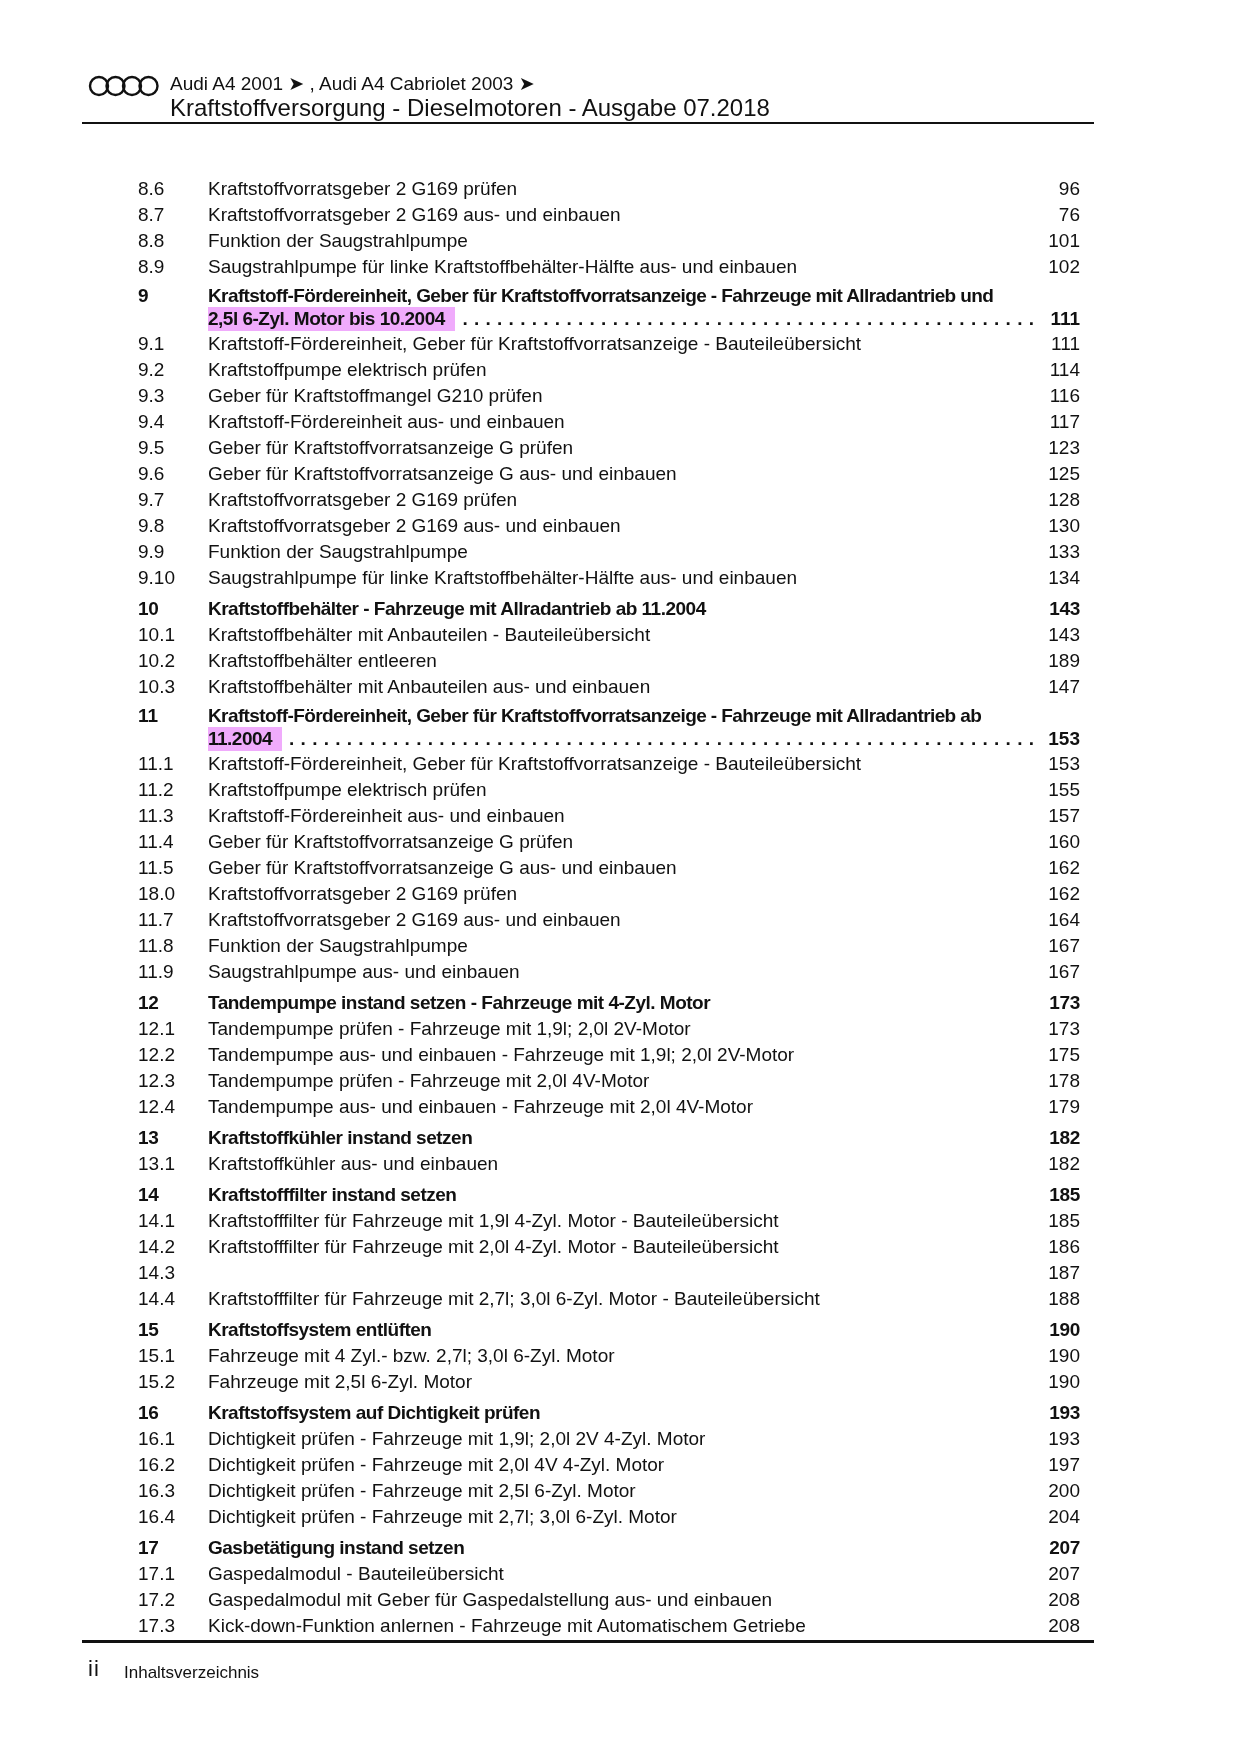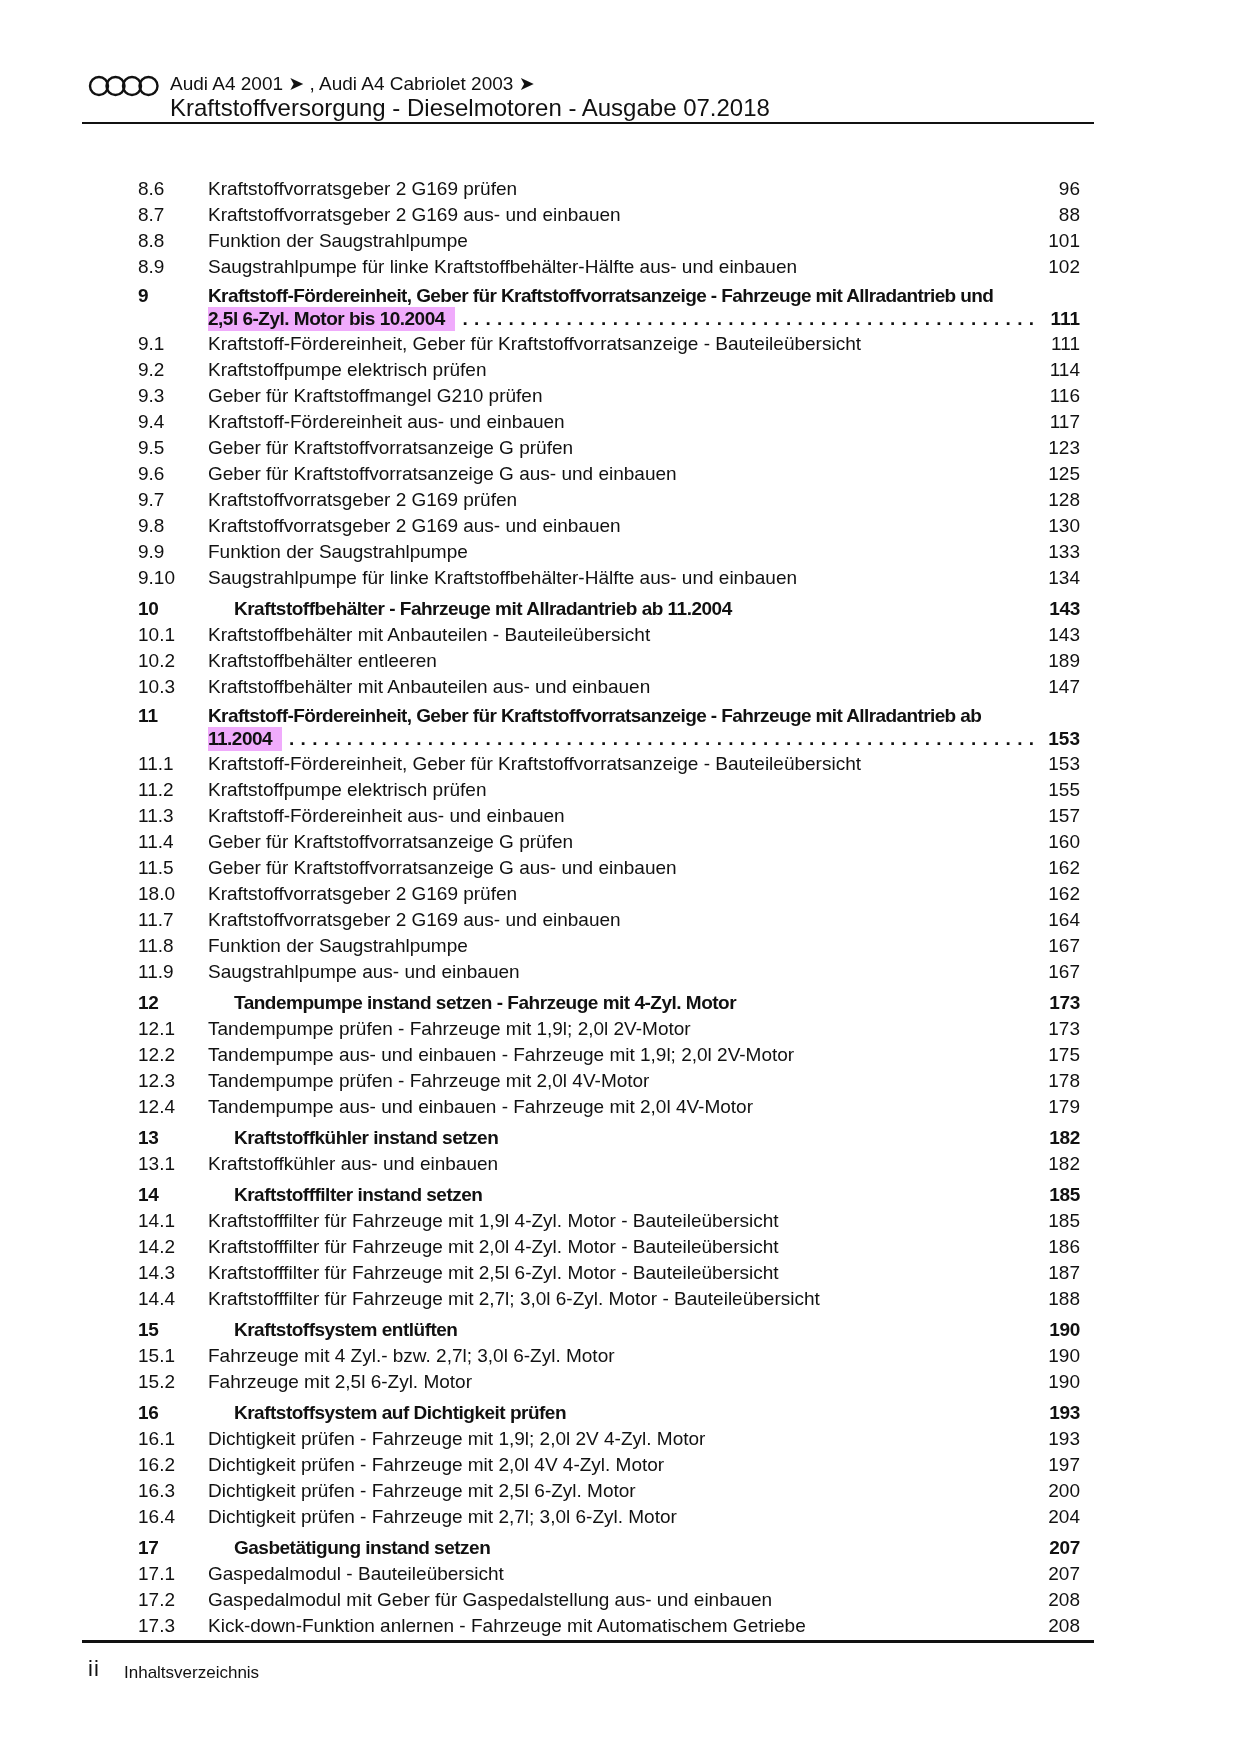--- a/index.html
+++ b/index.html
@@ -11,21 +11,21 @@
   .h-line2 { position: absolute; left: 88px; top: 24px; font-size: 24px; line-height: 24px; white-space: nowrap; }
   .h-rule { position: absolute; left: 82px; top: 122px; width: 1012px; height: 2px; background: #111; }
 
   .toc { position: absolute; left: 138px; top: 176px; width: 942px; }
   .row { position: relative; display: flex; align-items: flex-end; font-size: 19px; line-height: 26px; height: 26px; }
   .row .num { width: 70px; flex: 0 0 70px; white-space: nowrap; margin-top: 36px; }
   .row .title { white-space: nowrap; padding-right: 10px; background: #fff; position: relative; z-index: 1; margin-top: 46px; }
   .row .dots { flex: 1 1 auto; overflow: hidden; white-space: nowrap; letter-spacing: 0px; color: #222; position: relative; }
   .row .dots::before { content: ". . . . . . . . . . . . . . . . . . . . . . . . . . . . . . . . . . . . . . . . . . . . . . . . . . . . . . . . . . . . . . . . . . . . . . . . . . . . . . . . . . . . . . . . . . . . . . . . . . . . . . . . . . . ."; position: absolute; right: 0; white-space: nowrap; word-spacing: 1px; }
   .row .page { width: 46px; flex: 0 0 46px; text-align: right; white-space: nowrap; }
-  .row.chapter { margin-top: 5px; font-weight: bold; letter-spacing: -0.3px; gap: 26px; }
+  .row.chapter { margin-top: 5px; font-weight: bold; letter-spacing: -0.3px; }
   .row.chapter .title { letter-spacing: -0.5px; }
   .ch-block { margin-top: 5px; font-weight: bold; }
   .ch-block .line1 { display: flex; font-size: 19px; line-height: 22px; }
   .ch-block .line1 .num { width: 70px; flex: 0 0 70px; }
   .ch-block .line1 .t { white-space: nowrap; letter-spacing: -0.6px; }
   .ch-block .line2 { display: flex; font-size: 19px; line-height: 24px; height: 24px; align-items: flex-end; padding-left: 70px; }
   .ch-block .line2 .title { white-space: nowrap; padding-right: 10px; background: #f0abfc; position: relative; z-index: 1; letter-spacing: -0.5px; }
   .ch-block .line2 .dots { flex: 1 1 auto; overflow: hidden; white-space: nowrap; position: relative; height: 24px; }
   .ch-block .line2 .dots::before { content: ". . . . . . . . . . . . . . . . . . . . . . . . . . . . . . . . . . . . . . . . . . . . . . . . . . . . . . . . . . . . . . . . . . . . . . . . . . . . . . . . . . . . . . . . . . . . . . . . . . . . . . . . . . . ."; position: absolute; right: 0; bottom: 0; white-space: nowrap; word-spacing: 1px; }
   .ch-block .line2 .page { width: 46px; flex: 0 0 46px; text-align: right; }
@@ -53,21 +53,21 @@
     <div class="row">
       <span class="num">8.6</span>
       <span class="title">Kraftstoffvorratsgeber 2 G169 prüfen</span>
       <span class="dots"></span>
       <span class="page">96</span>
     </div>
     <div class="row">
       <span class="num">8.7</span>
       <span class="title">Kraftstoffvorratsgeber 2 G169 aus- und einbauen</span>
       <span class="dots"></span>
-      <span class="page">88</span>
+      <span class="page">76</span>
     </div>
     <div class="row">
       <span class="num">8.8</span>
       <span class="title">Funktion der Saugstrahlpumpe</span>
       <span class="dots"></span>
       <span class="page">101</span>
     </div>
     <div class="row">
       <span class="num">8.9</span>
       <span class="title">Saugstrahlpumpe für linke Kraftstoffbehälter-Hälfte aus- und einbauen</span>
@@ -289,21 +289,20 @@
       <span class="page">185</span>
     </div>
     <div class="row">
       <span class="num">14.2</span>
       <span class="title">Kraftstofffilter für Fahrzeuge mit 2,0l 4-Zyl. Motor - Bauteileübersicht</span>
       <span class="dots"></span>
       <span class="page">186</span>
     </div>
     <div class="row">
       <span class="num">14.3</span>
-      <span class="title">Kraftstofffilter für Fahrzeuge mit 2,5l 6-Zyl. Motor - Bauteileübersicht</span>
       <span class="dots"></span>
       <span class="page">187</span>
     </div>
     <div class="row">
       <span class="num">14.4</span>
       <span class="title">Kraftstofffilter für Fahrzeuge mit 2,7l; 3,0l 6-Zyl. Motor - Bauteileübersicht</span>
       <span class="dots"></span>
       <span class="page">188</span>
     </div>
     <div class="row chapter">

